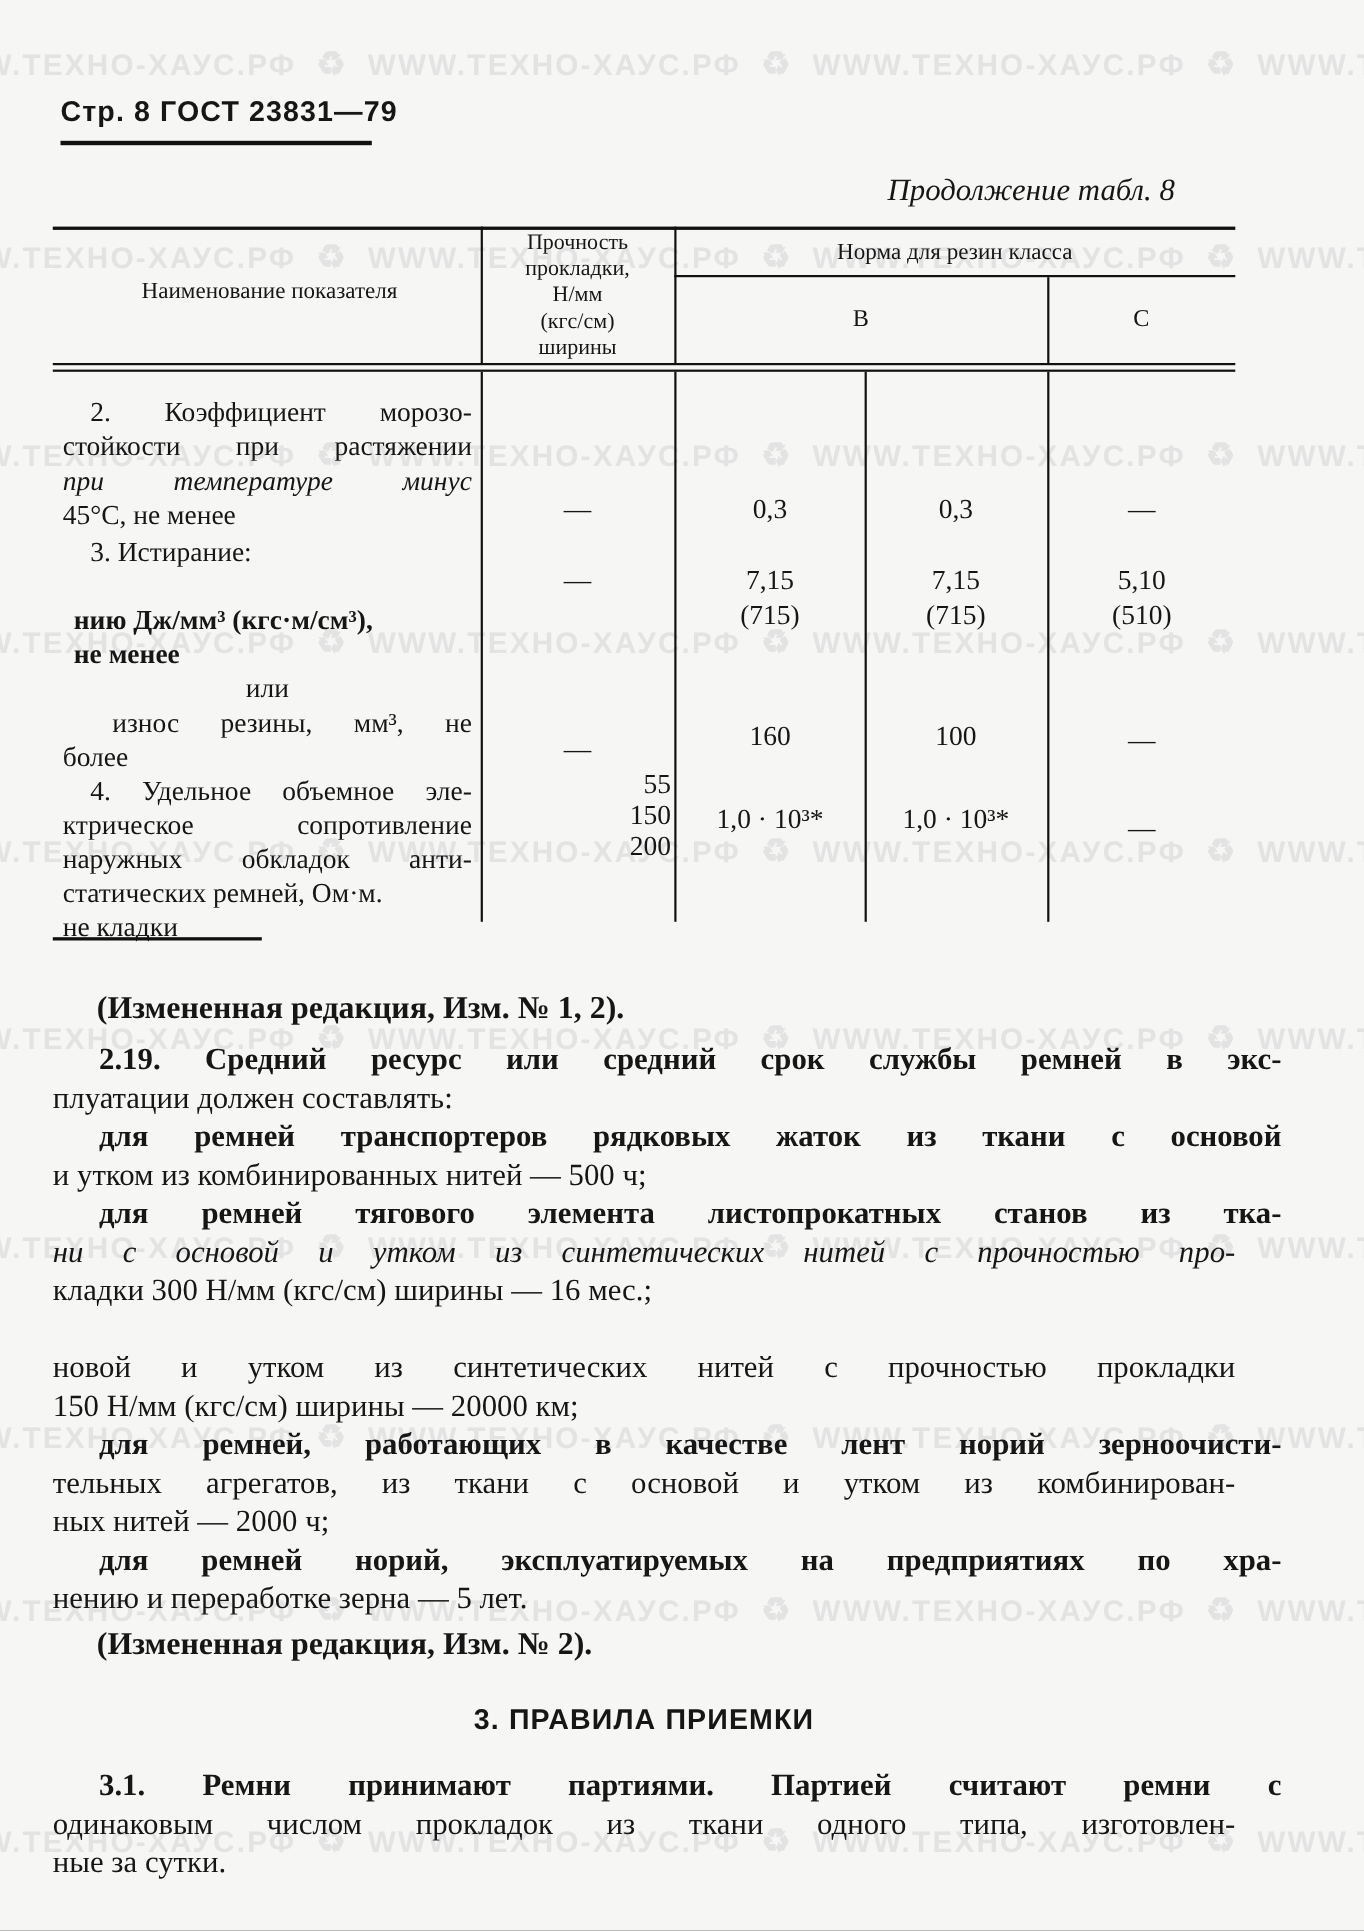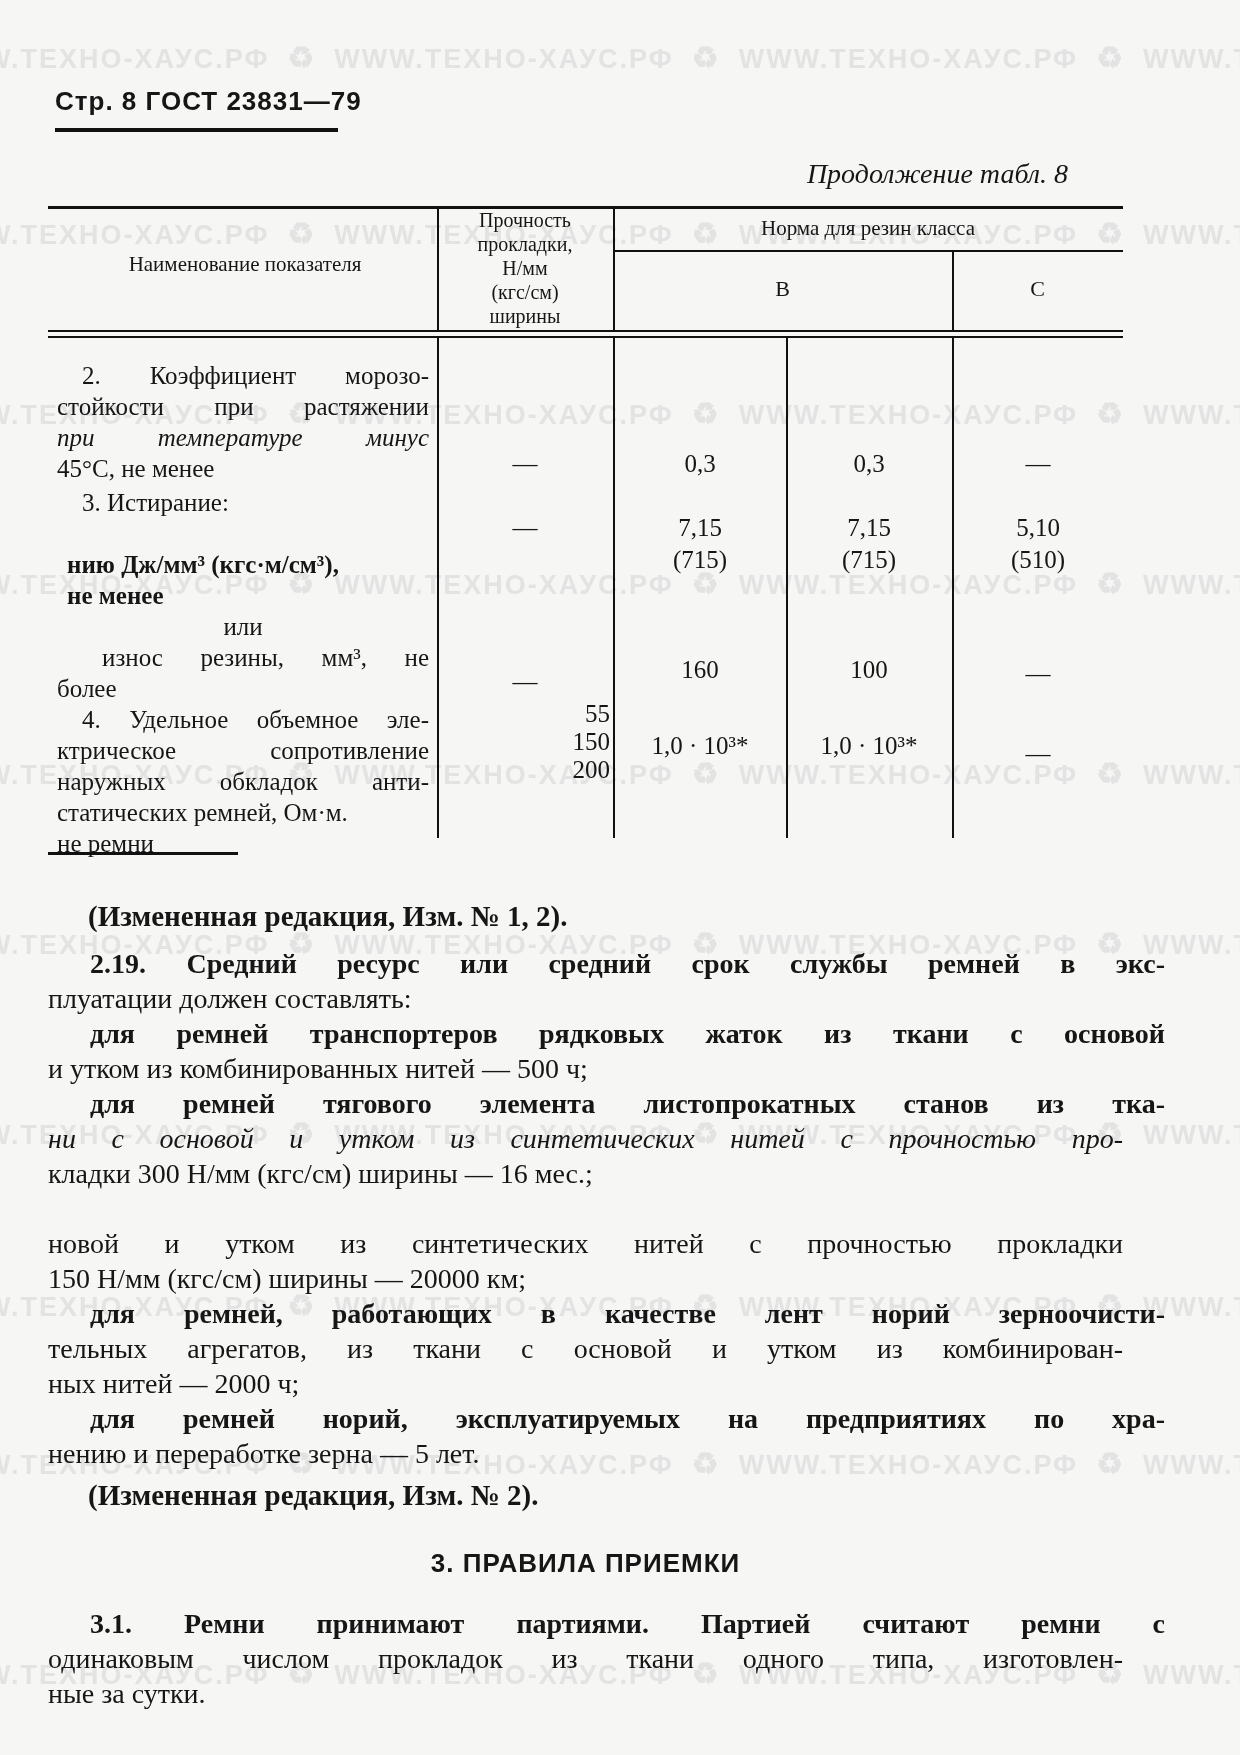--- a/index.html
+++ b/index.html
@@ -110,21 +110,21 @@
   <div class="abs tl" style="left:57px;top:675px;width:372px;">более</div>
   <div class="abs val" style="left:440px;top:668px;width:170px;">—</div>
   <div class="abs val" style="left:615px;top:656px;width:170px;">160</div>
   <div class="abs val" style="left:788px;top:656px;width:162px;">100</div>
   <div class="abs val" style="left:954px;top:660px;width:168px;">—</div>
 
   <div class="abs tl jl ind25" style="left:57px;top:706px;width:347px;">4. Удельное объемное эле-</div>
   <div class="abs tl jl" style="left:57px;top:737px;width:372px;">ктрическое сопротивление</div>
   <div class="abs tl jl" style="left:57px;top:768px;width:372px;">наружных обкладок анти-</div>
   <div class="abs tl" style="left:57px;top:799px;width:372px;">статических ремней, Ом·м.</div>
-  <div class="abs tl" style="left:57px;top:830px;width:372px;">не ремни</div>
+  <div class="abs tl" style="left:57px;top:830px;width:372px;">не кладки</div>
 
   <div class="abs val" style="left:440px;top:700px;width:170px;text-align:right;">
     <div>55</div>
     <div>150</div>
     <div>200</div>
   </div>
   <div class="abs val" style="left:615px;top:732px;width:170px;">1,0 · 10³*</div>
   <div class="abs val" style="left:788px;top:732px;width:162px;">1,0 · 10³*</div>
   <div class="abs val" style="left:954px;top:740px;width:168px;">—</div>
 

